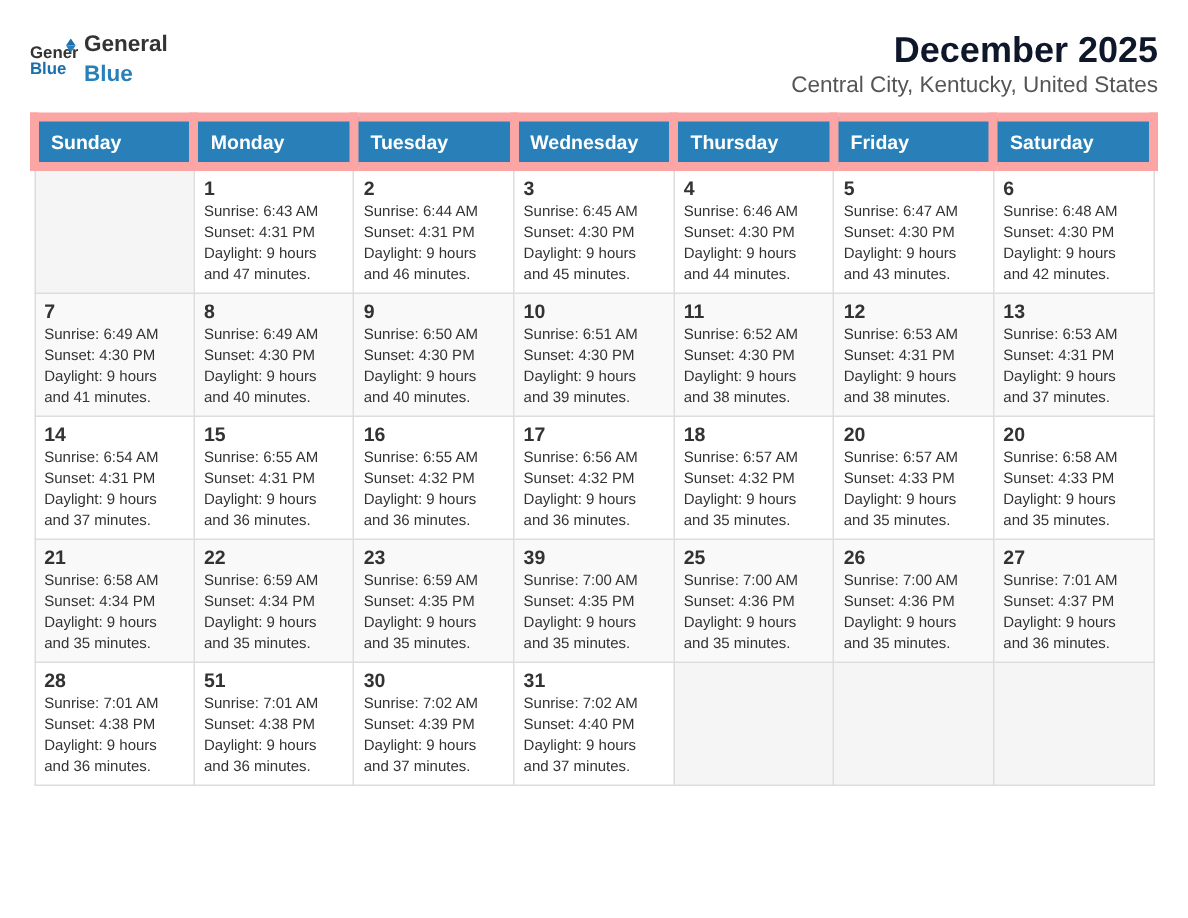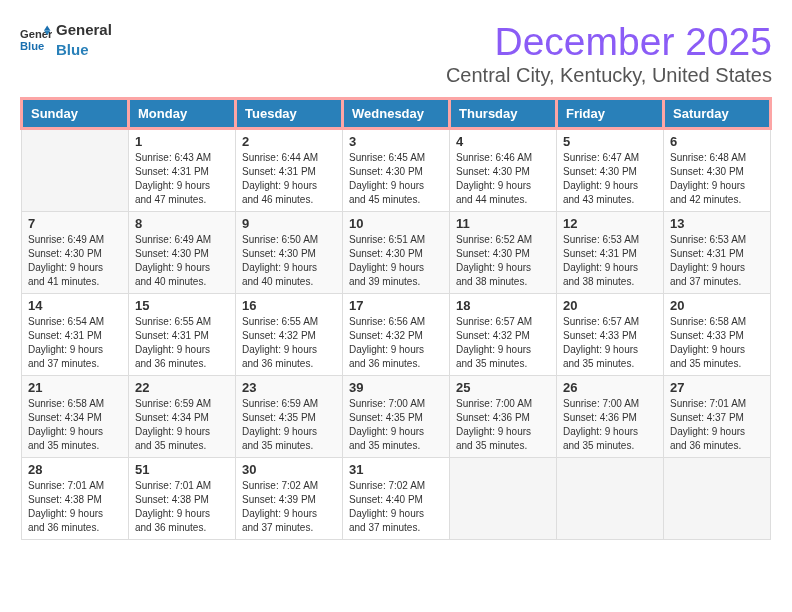--- a/index.html
+++ b/index.html
@@ -22,42 +22,42 @@
     }
     .logo-icon {
       width: 32px;
       height: 32px;
       margin-right: 4px;
     }
     .title-section {
       text-align: right;
     }
     .month-title {
-      font-size: 39px;
-      font-weight: normal;
-      color: #8b5cf6;
+      font-size: 24px;
+      font-weight: bold;
+      color: #0f172a;
     }
     .location-title {
-      font-size: 20px;
+      font-size: 15px;
       color: #555;
       margin-left: 16px;
     }
     .calendar {
       width: 100%;
       border-collapse: collapse;
       border: 1px solid #ccc;
     }
     .calendar th {
       background-color: #2980b9;
       color: white;
       text-align: left;
       padding: 6px 8px;
       font-size: 13px;
       font-weight: bold;
-      border: 3px solid #fca5a5;
+      border: 6px solid #fca5a5;
     }
     .calendar td {
       vertical-align: top;
       padding: 4px 6px;
       border: 1px solid #ddd;
       width: 107px;
       min-height: 80px;
       font-size: 11px;
       color: #333;
       background: #fff;

